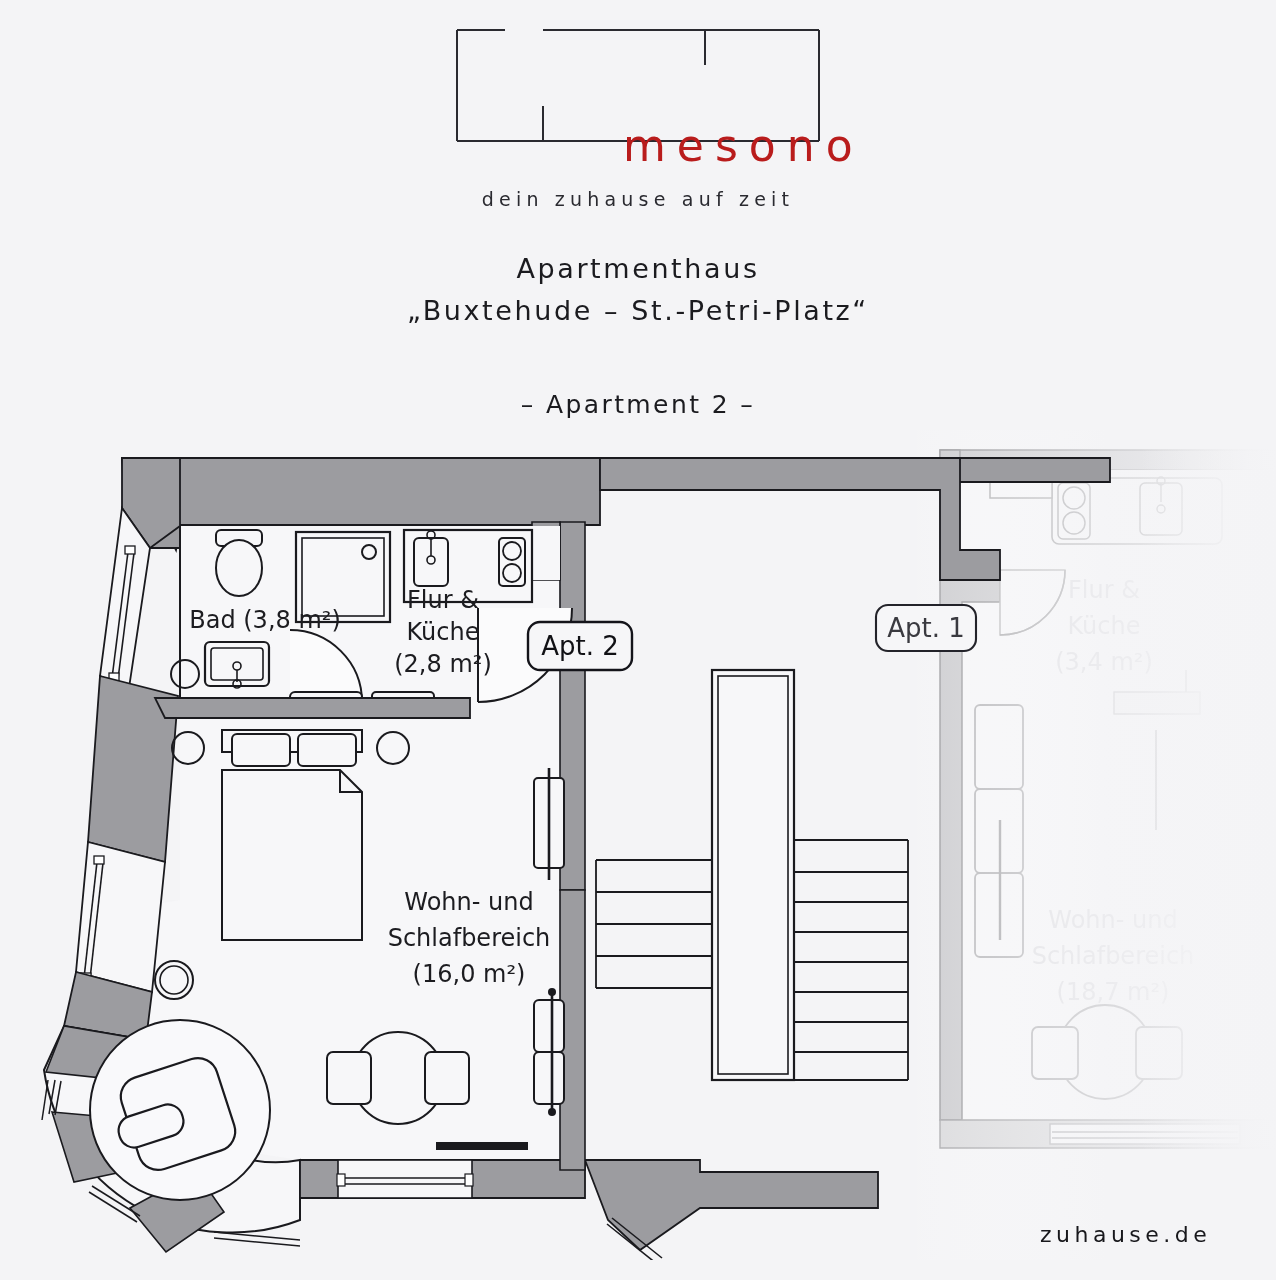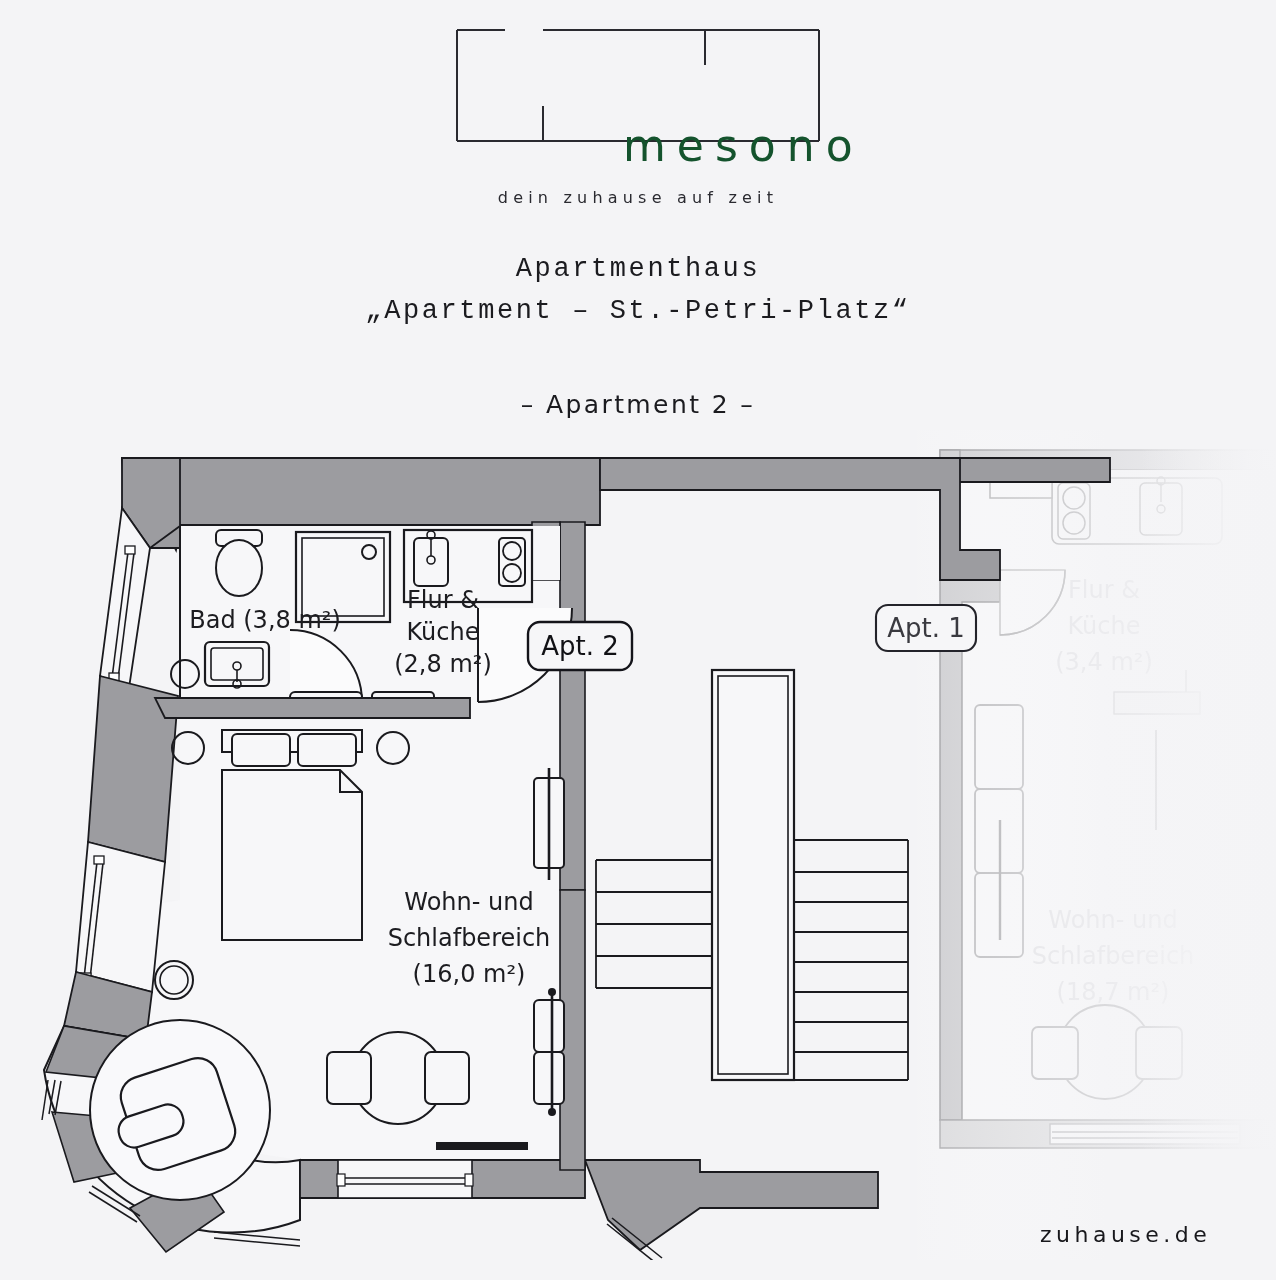--- a/index.html
+++ b/index.html
@@ -28,52 +28,51 @@
     left: 0; top: 0;
     width: 366px;
     height: 115px;
   }
   #logo-wordmark {
     position: absolute;
     left: 168px;
     top: 96px;
     font-size: 44px;
     letter-spacing: 11px;
-    color: #14532d;
+    color: #b91c1c;
     font-weight: 400;
     line-height: 1;
     white-space: nowrap;
   }
   #logo-tagline {
     position: absolute;
     left: 0;
     top: 160px;
     width: 366px;
     text-align: center;
-    font-size: 16px;
+    font-size: 19px;
     letter-spacing: 5.2px;
     color: #2a2a30;
     white-space: nowrap;
   }
 
   
   #title-block {
     position: absolute;
     left: 0;
     top: 248px;
     width: 1276px;
     text-align: center;
   }
   .title-line {
     font-size: 27px;
     letter-spacing: 2.6px;
     color: #1b1b1f;
     line-height: 42px;
     white-space: nowrap;
-    font-family: Liberation Mono, monospace;
   }
   #subtitle {
     position: absolute;
     left: 0;
     top: 348px;
     width: 1276px;
     text-align: center;
     font-size: 25px;
     letter-spacing: 2.4px;
     color: #1b1b1f;
@@ -136,21 +135,21 @@
     <path d="M 364 2 L 88 2" stroke="#2a2a30" stroke-width="2" fill="none"></path>
     <path d="M 250 2 L 250 37" stroke="#2a2a30" stroke-width="2" fill="none"></path>
     <path d="M 88 78 L 88 113" stroke="#2a2a30" stroke-width="2" fill="none"></path>
   </svg>
   <div id="logo-wordmark">mesono</div>
   <div id="logo-tagline">dein zuhause auf zeit</div>
 </div>
 
 <div id="title-block">
   <div class="title-line">Apartmenthaus</div>
-  <div class="title-line">„Apartment – St.-Petri-Platz“</div>
+  <div class="title-line">„Buxtehude – St.-Petri-Platz“</div>
 </div>
 <div id="subtitle">– Apartment 2 –</div>
 
 <div id="plan-wrap">
 <svg id="plan-svg" width="1276" height="830" viewBox="0 0 1276 830">
   <defs>
     <linearGradient id="fadeRight" x1="0" y1="0" x2="1" y2="0">
       <stop offset="0%" stop-color="#ffffff" stop-opacity="0"></stop>
       <stop offset="55%" stop-color="#f4f4f6" stop-opacity="0.55"></stop>
       <stop offset="100%" stop-color="#f4f4f6" stop-opacity="0.97"></stop>

